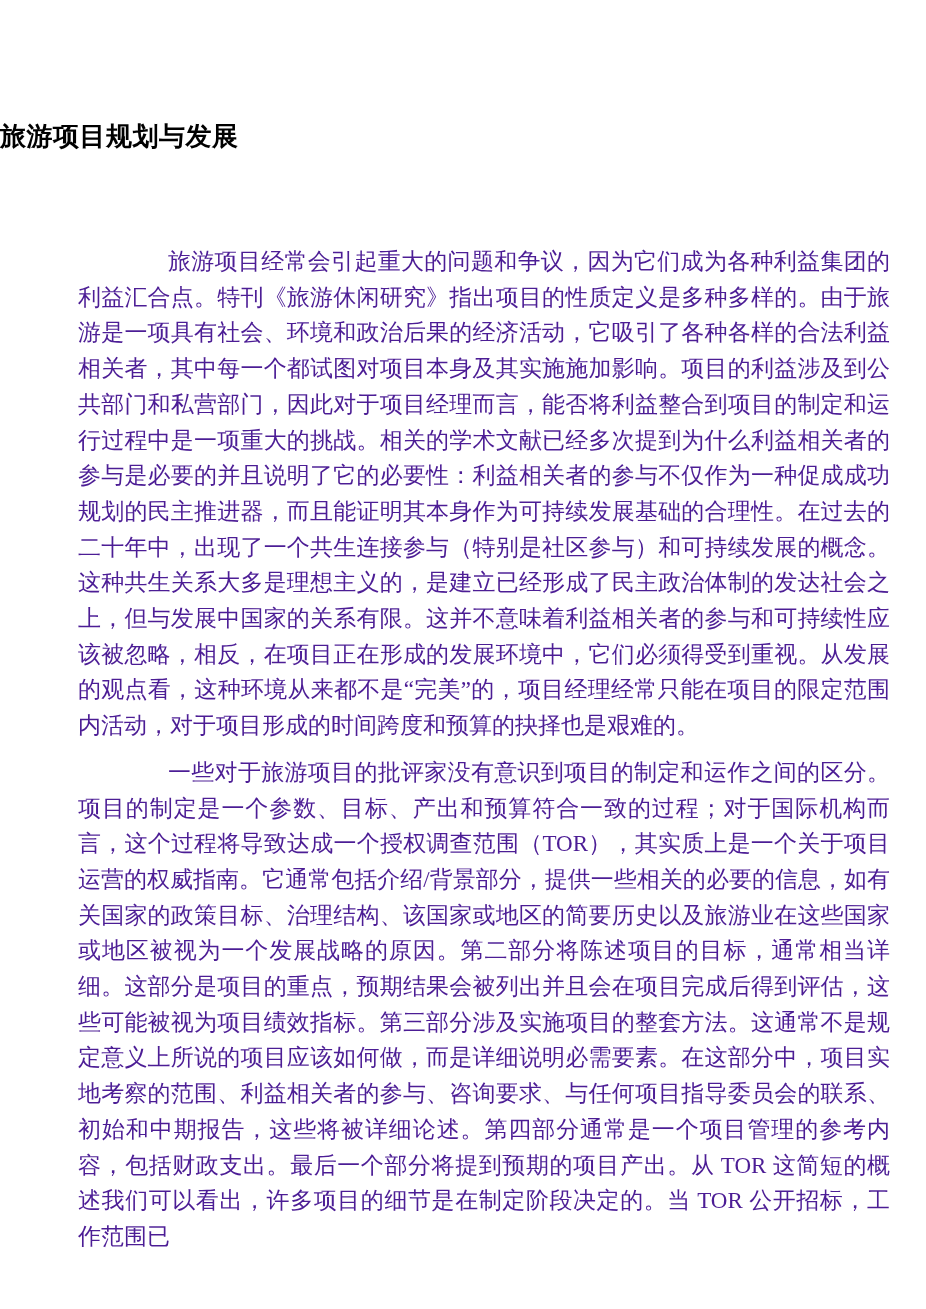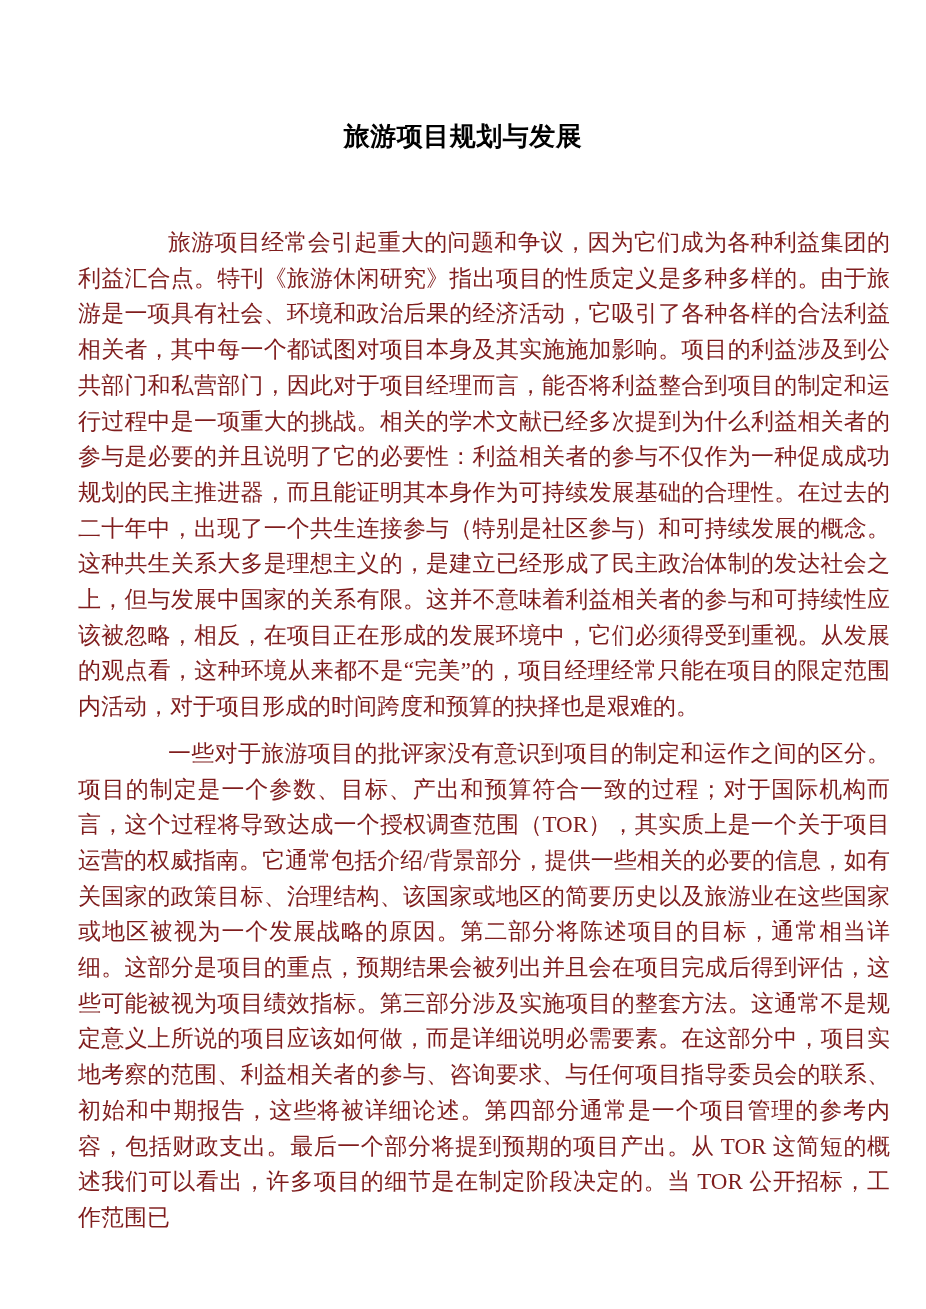--- a/index.html
+++ b/index.html
@@ -12,36 +12,36 @@
     width: 926px;
     height: 1309px;
     margin: 0 auto;
     background: #ffffff;
     overflow: hidden;
     box-sizing: border-box;
   }
   .doc-title {
     margin: 0;
     padding-top: 120px;
-    text-align: center;
+    text-align: left;
     font-family: "Liberation Sans", "DejaVu Sans", sans-serif;
     font-weight: bold;
     font-size: 26px;
     line-height: 32px;
     color: #000000;
     letter-spacing: 0.5px;
   }
   .doc-body {
-    margin-top: 73px;
+    margin-top: 92px;
     margin-left: 78px;
     width: 812px;
     font-family: "Liberation Serif", "DejaVu Serif", serif;
     font-size: 23px;
     line-height: 35.7px;
-    color: #7f1d1d;
+    color: #4c1d95;
     text-align: justify;
     text-justify: inter-ideograph;
   }
   .doc-body p {
     margin: 0;
     text-indent: 90px;
     word-break: break-all;
   }
   .doc-body p + p {
     margin-top: 11px;

